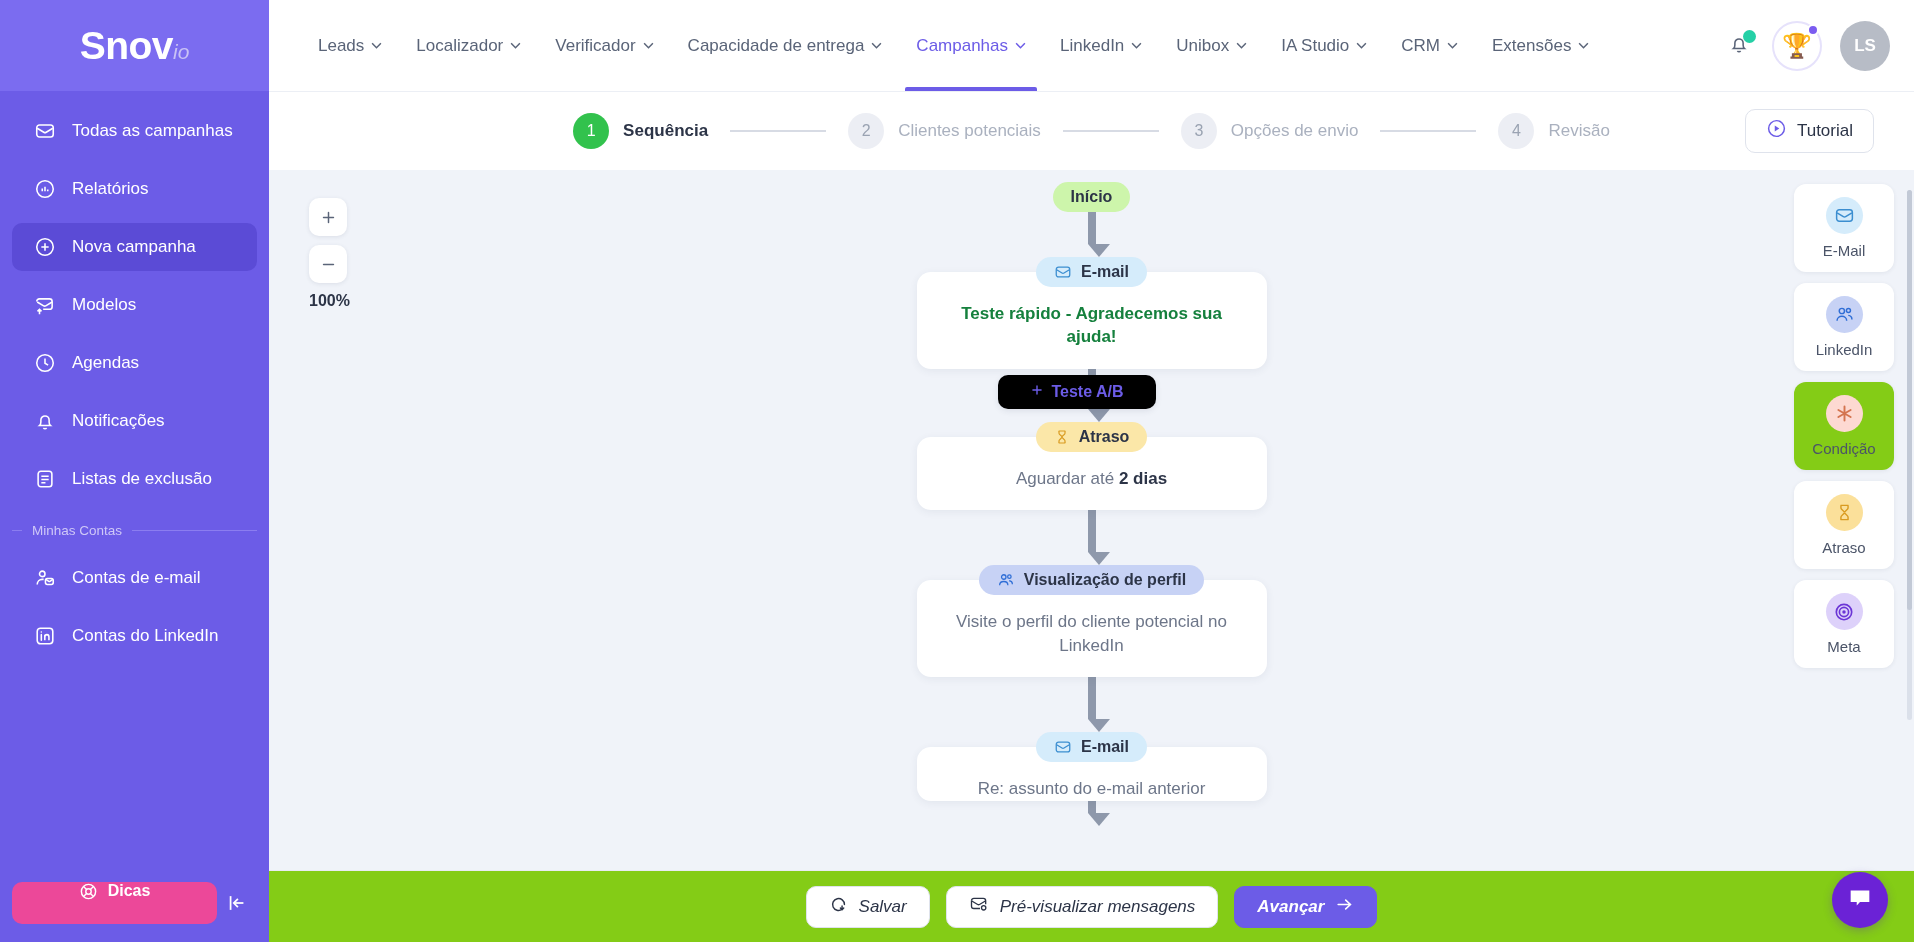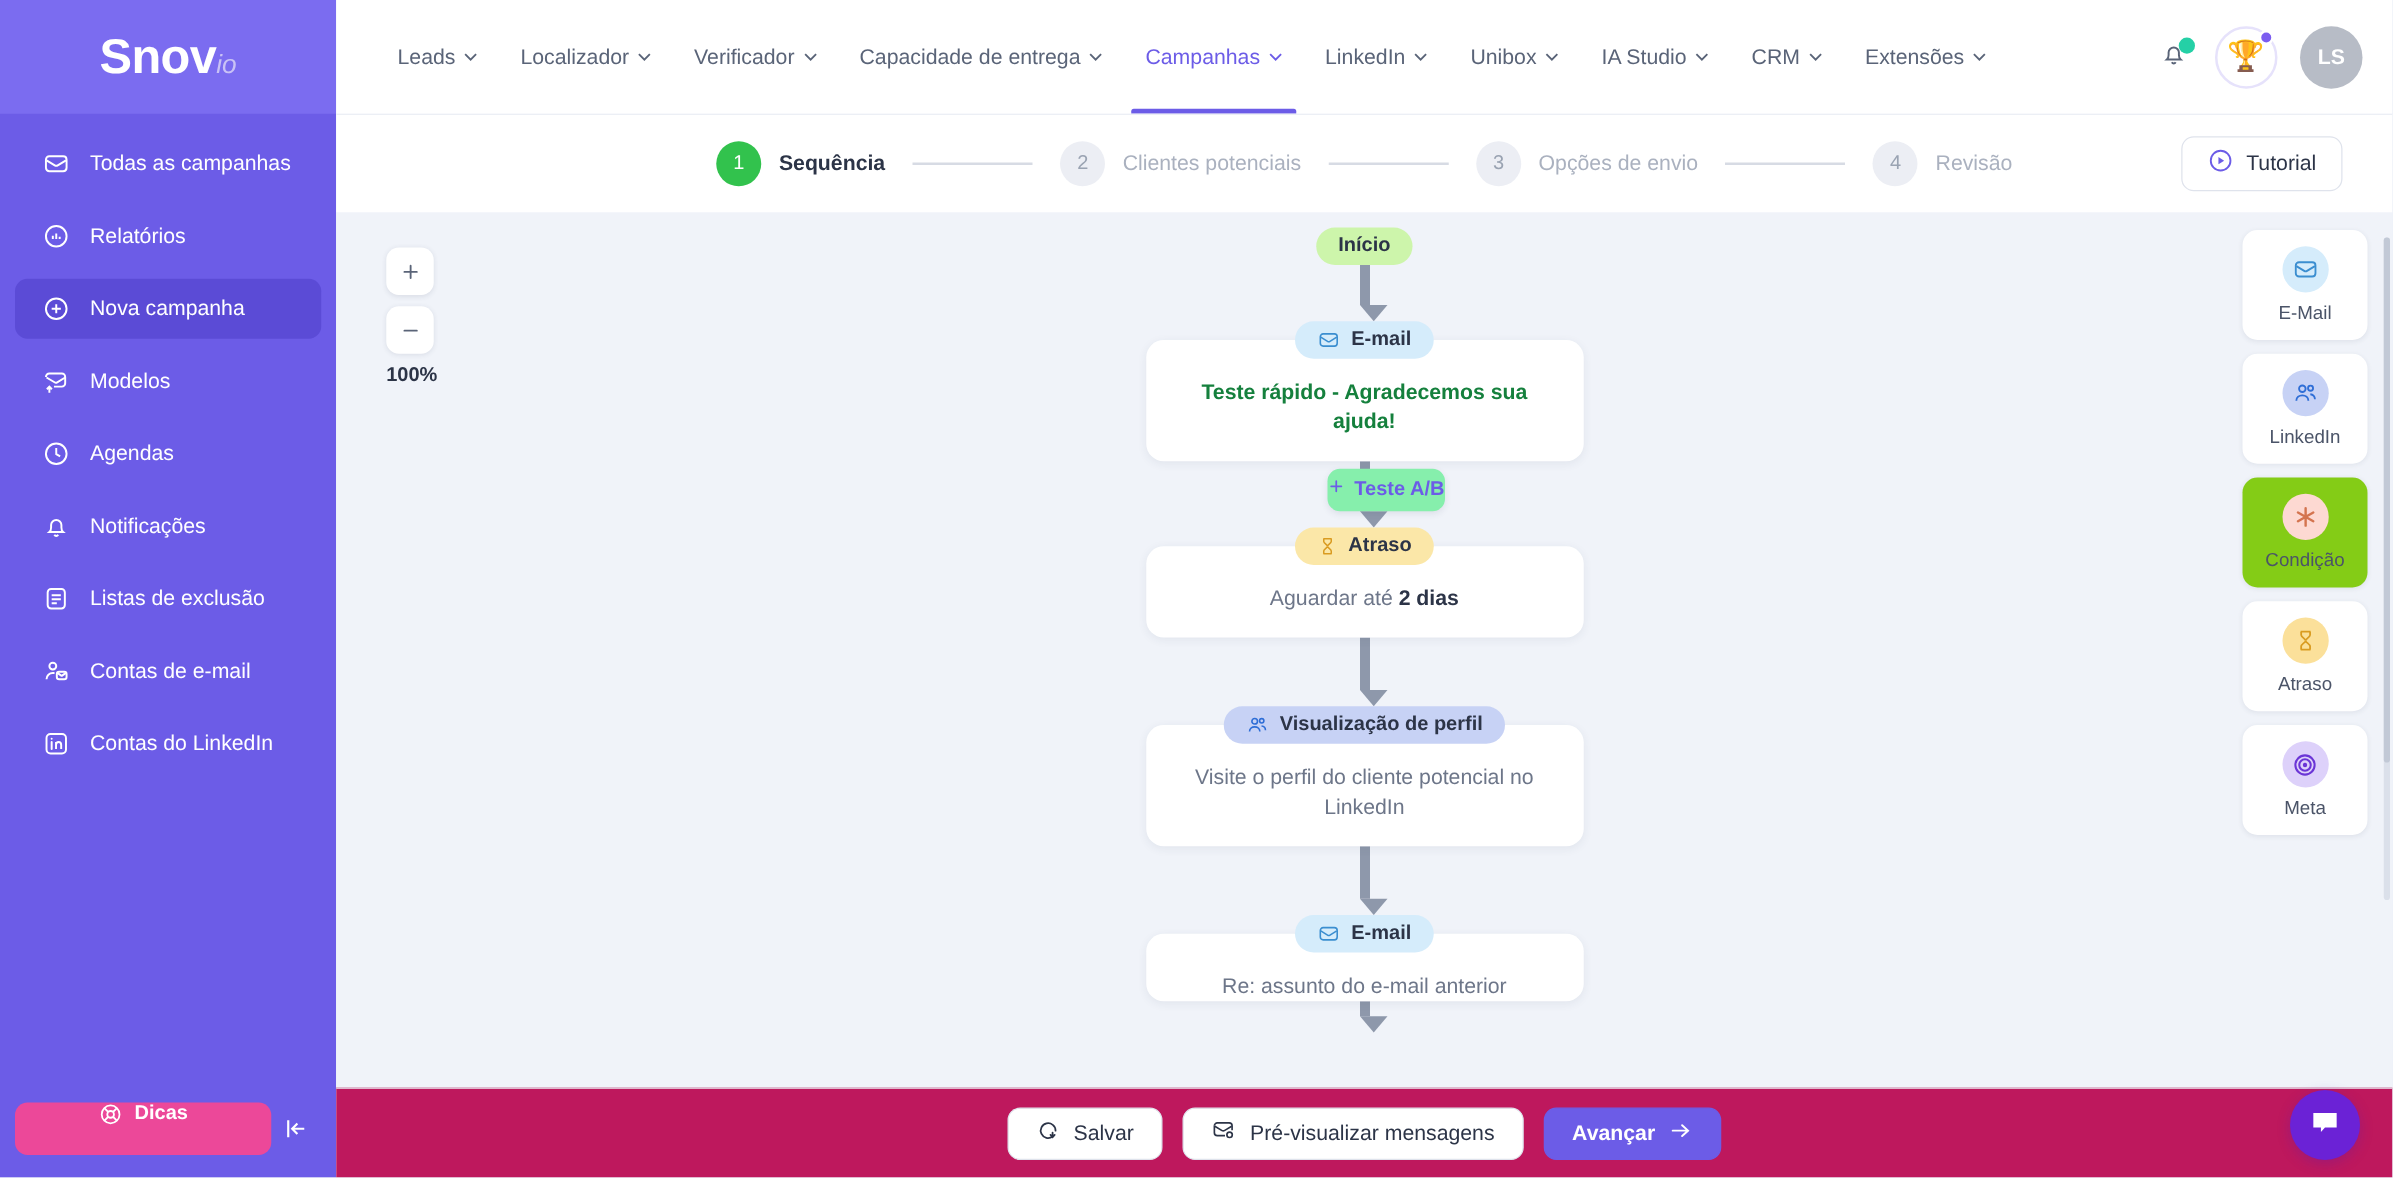--- a/index.html
+++ b/index.html
@@ -184,21 +184,21 @@
   .arrow { width: 8px; position: relative; }
   .arrow .stem { width: 8px; background: #8e98ab; margin: 0 auto; }
   .arrow .head {
     width: 0; height: 0; margin: 0 auto;
     border-left: 11px solid transparent; border-right: 11px solid transparent;
     border-top: 13px solid #8e98ab;
   }
   .ab-btn {
     position: absolute; right: -60px; top: 6px;
     display: flex; align-items: center; gap: 7px;
-    height: 34px; padding: 0 0; border-radius: 10px; background: #86efac;
+    height: 34px; padding: 0 32px; border-radius: 10px; background: #000000;
     box-shadow: 0 2px 6px rgba(40,50,80,.10);
     color: #6c5ce7; font-size: 16px; font-weight: bold; cursor: pointer;
     white-space: nowrap; z-index: 5;
   }
 
   
   .rail {
     position: absolute; right: 10px; top: 14px;
     width: 110px; display: flex; flex-direction: column; gap: 11px;
     z-index: 6;
@@ -220,23 +220,23 @@
     position: absolute; right: 2px; top: 20px; width: 5px; height: 530px;
     background: #dbe0ea; border-radius: 3px; z-index: 6;
   }
   .railscroll i {
     position: absolute; left: 0; top: 0; width: 5px; height: 420px;
     background: #c2c9d6; border-radius: 3px; display: block;
   }
 
   
   .bottombar {
-    height: 72px; background: #be185d; border-top: 1px solid #e8ebf2;
+    height: 72px; background: #84cc16; border-top: 1px solid #e8ebf2;
     display: flex; align-items: center; justify-content: center; gap: 16px;
-    flex-shrink: 0; position: relative;
+    flex-shrink: 0; position: relative; font-style: italic;
   }
   .btn {
     display: flex; align-items: center; gap: 11px;
     height: 42px; padding: 0 22px; border-radius: 10px;
     font-size: 17px; cursor: pointer; white-space: nowrap;
   }
   .btn.ghost { background: #fff; border: 1px solid #dfe3ec; color: #2c3447; }
   .btn.primary { background: #6c5ce7; border: 1px solid #6c5ce7; color: #fff; font-weight: bold; }
   .chat-fab {
     position: absolute; right: 26px; bottom: 14px;
@@ -322,20 +322,25 @@
       <div class="nav-item">
         <span class="ic">
           <svg width="22" height="22" viewBox="0 0 24 24" fill="none" stroke="#fff" stroke-width="1.7">
               <rect x="4.5" y="3.5" width="15" height="17" rx="3"></rect>
               <path d="M8 9h8M8 12.5h8M8 16h4.5"></path>
             </svg>
         </span>
         <span>Listas de exclusão</span>
       </div>
 
+      <div class="section-head">
+        <div class="line l"></div>
+        <div class="txt">Minhas Contas</div>
+        <div class="line"></div>
+      </div>
 
       <div class="nav-item">
         <span class="ic">
           <svg width="22" height="22" viewBox="0 0 24 24" fill="none" stroke="#fff" stroke-width="1.7">
               <circle cx="9" cy="7.5" r="3"></circle>
               <path d="M3.5 19c0-3.3 2.5-5.5 5.5-5.5h1.5"></path>
               <rect x="12.5" y="12.5" width="8.5" height="6.5" rx="2"></rect>
               <path d="M12.9 13.4l3.2 2.2c.4.3.9.3 1.3 0l3.1-2.2"></path>
             </svg>
         </span>

